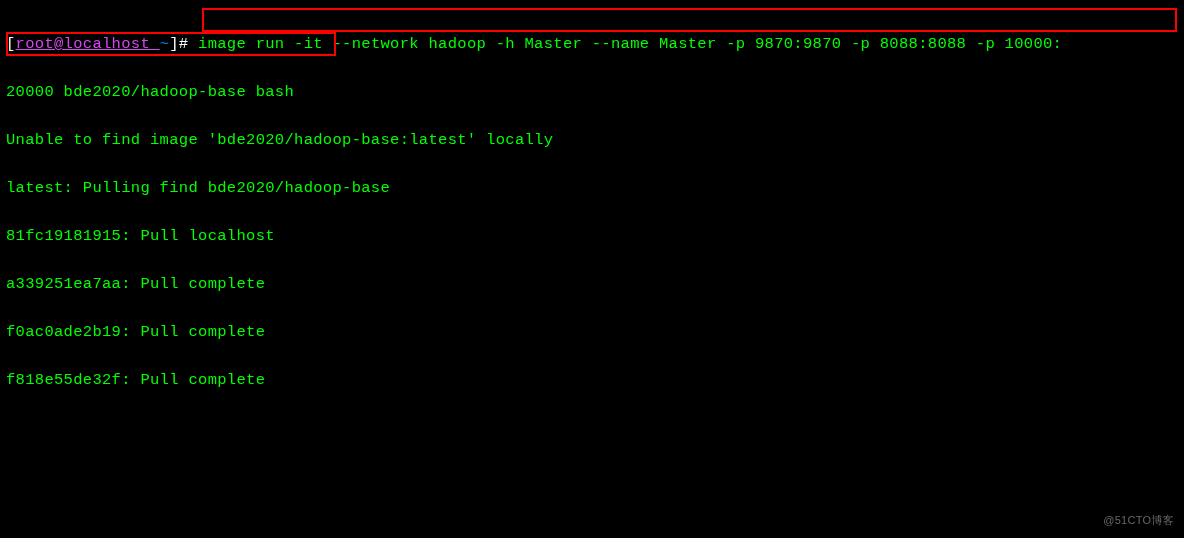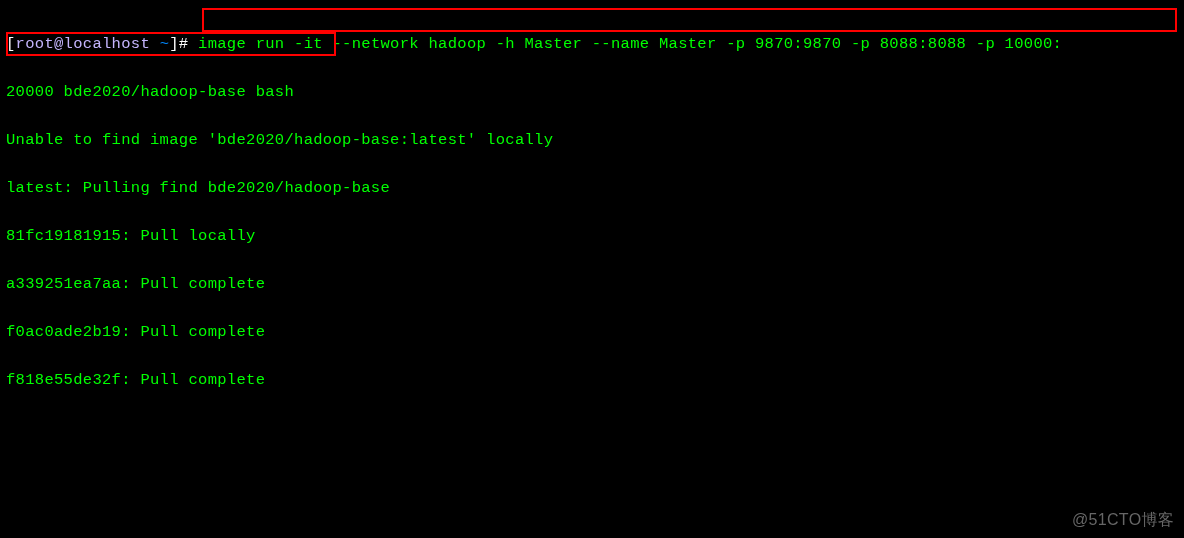--- a/index.html
+++ b/index.html
@@ -37,46 +37,47 @@
     .highlight-2 {
       top: 32px;
       left: 6px;
       width: 330px;
       height: 24px;
     }
     .prompt-bracket {
       color: #ffffff;
     }
     .prompt-user {
-      color: #c4b5fd;
+      color: #d946ef;
+      text-decoration: underline;
     }
     .prompt-path {
       color: #0088ff;
     }
     .watermark {
       position: absolute;
       bottom: 6px;
       right: 10px;
       color: #666666;
-      font-size: 16px;
+      font-size: 11px;
       font-family: Arial, sans-serif;
     }
     .line {
       display: block;
     }
   </style>
 </head>
 <body>
 
 <div class="terminal-content">
 <span class="line"><span class="prompt-bracket">[</span><span class="prompt-user">root@localhost </span><span class="prompt-path">~</span><span class="prompt-bracket">]# </span><span>image run -it --network hadoop -h Master --name Master -p 9870:9870 -p 8088:8088 -p 10000:</span></span>
 <span class="line">20000 bde2020/hadoop-base bash</span>
 <span class="line">Unable to find image 'bde2020/hadoop-base:latest' locally</span>
 <span class="line">latest: Pulling find bde2020/hadoop-base</span>
-<span class="line">81fc19181915: Pull locally</span>
+<span class="line">81fc19181915: Pull localhost</span>
 <span class="line">a339251ea7aa: Pull complete</span>
 <span class="line">f0ac0ade2b19: Pull complete</span>
 <span class="line">f818e55de32f: Pull complete</span>
 
 
 
 
 
 
 

